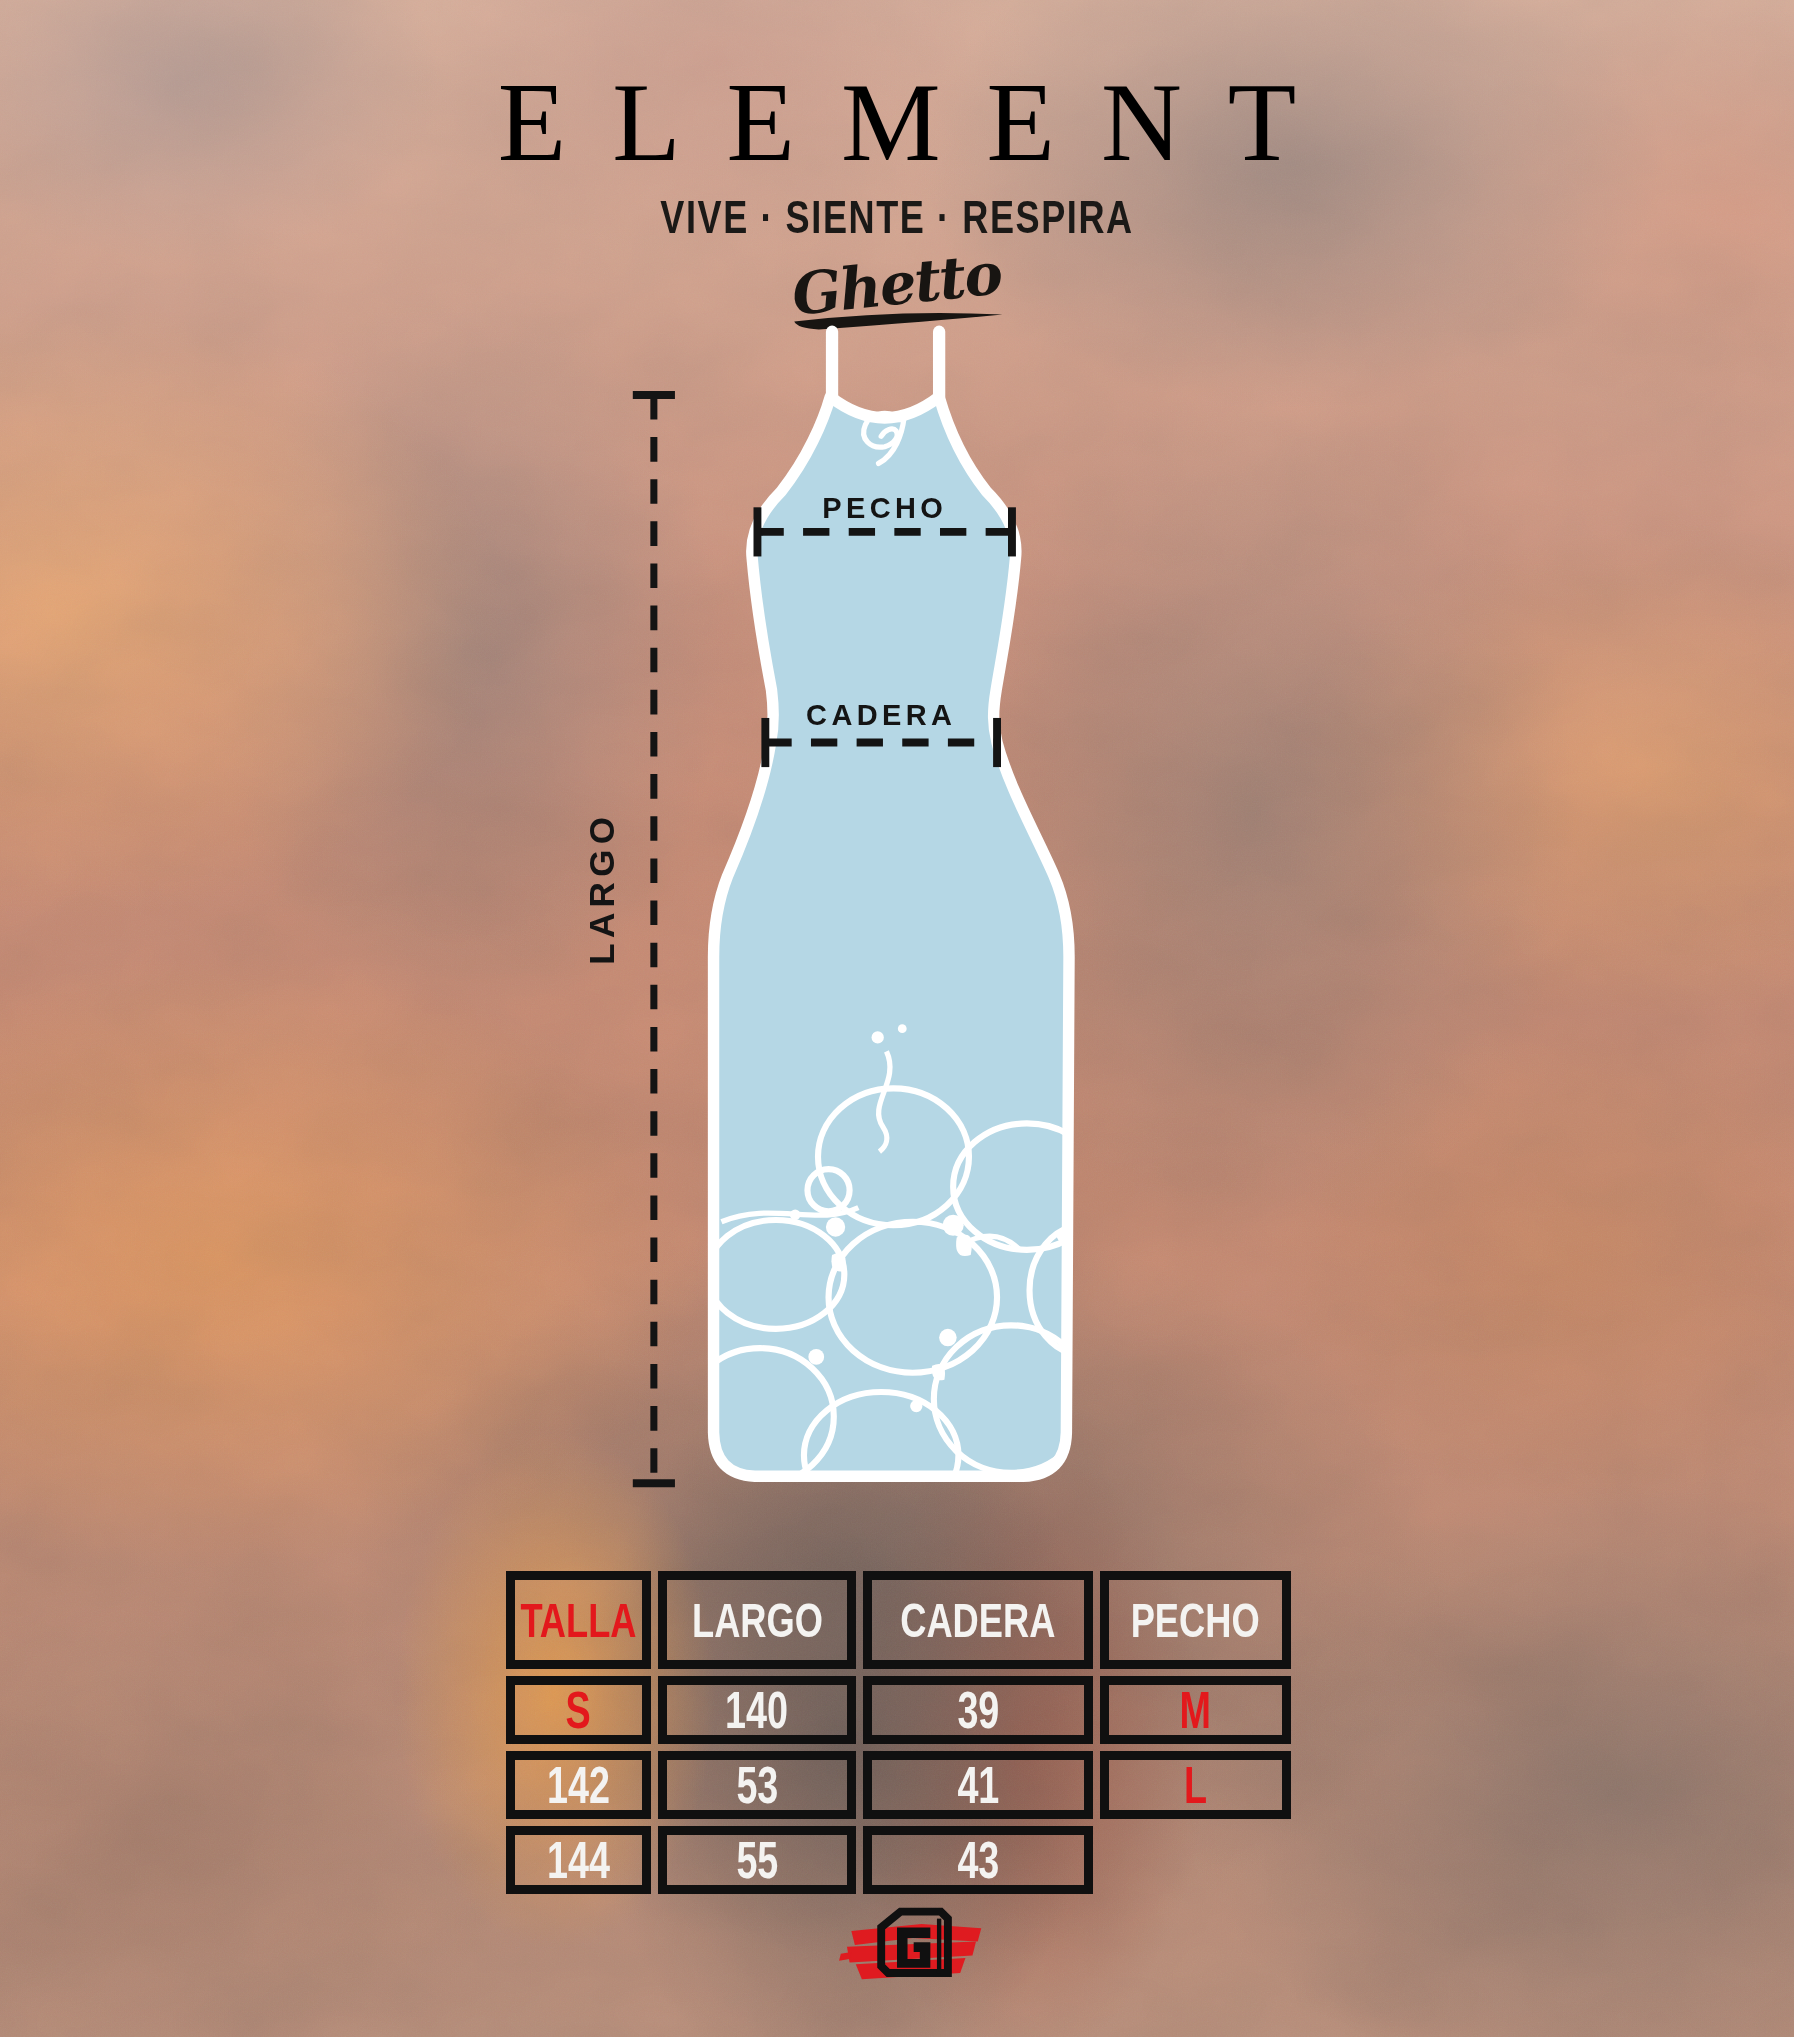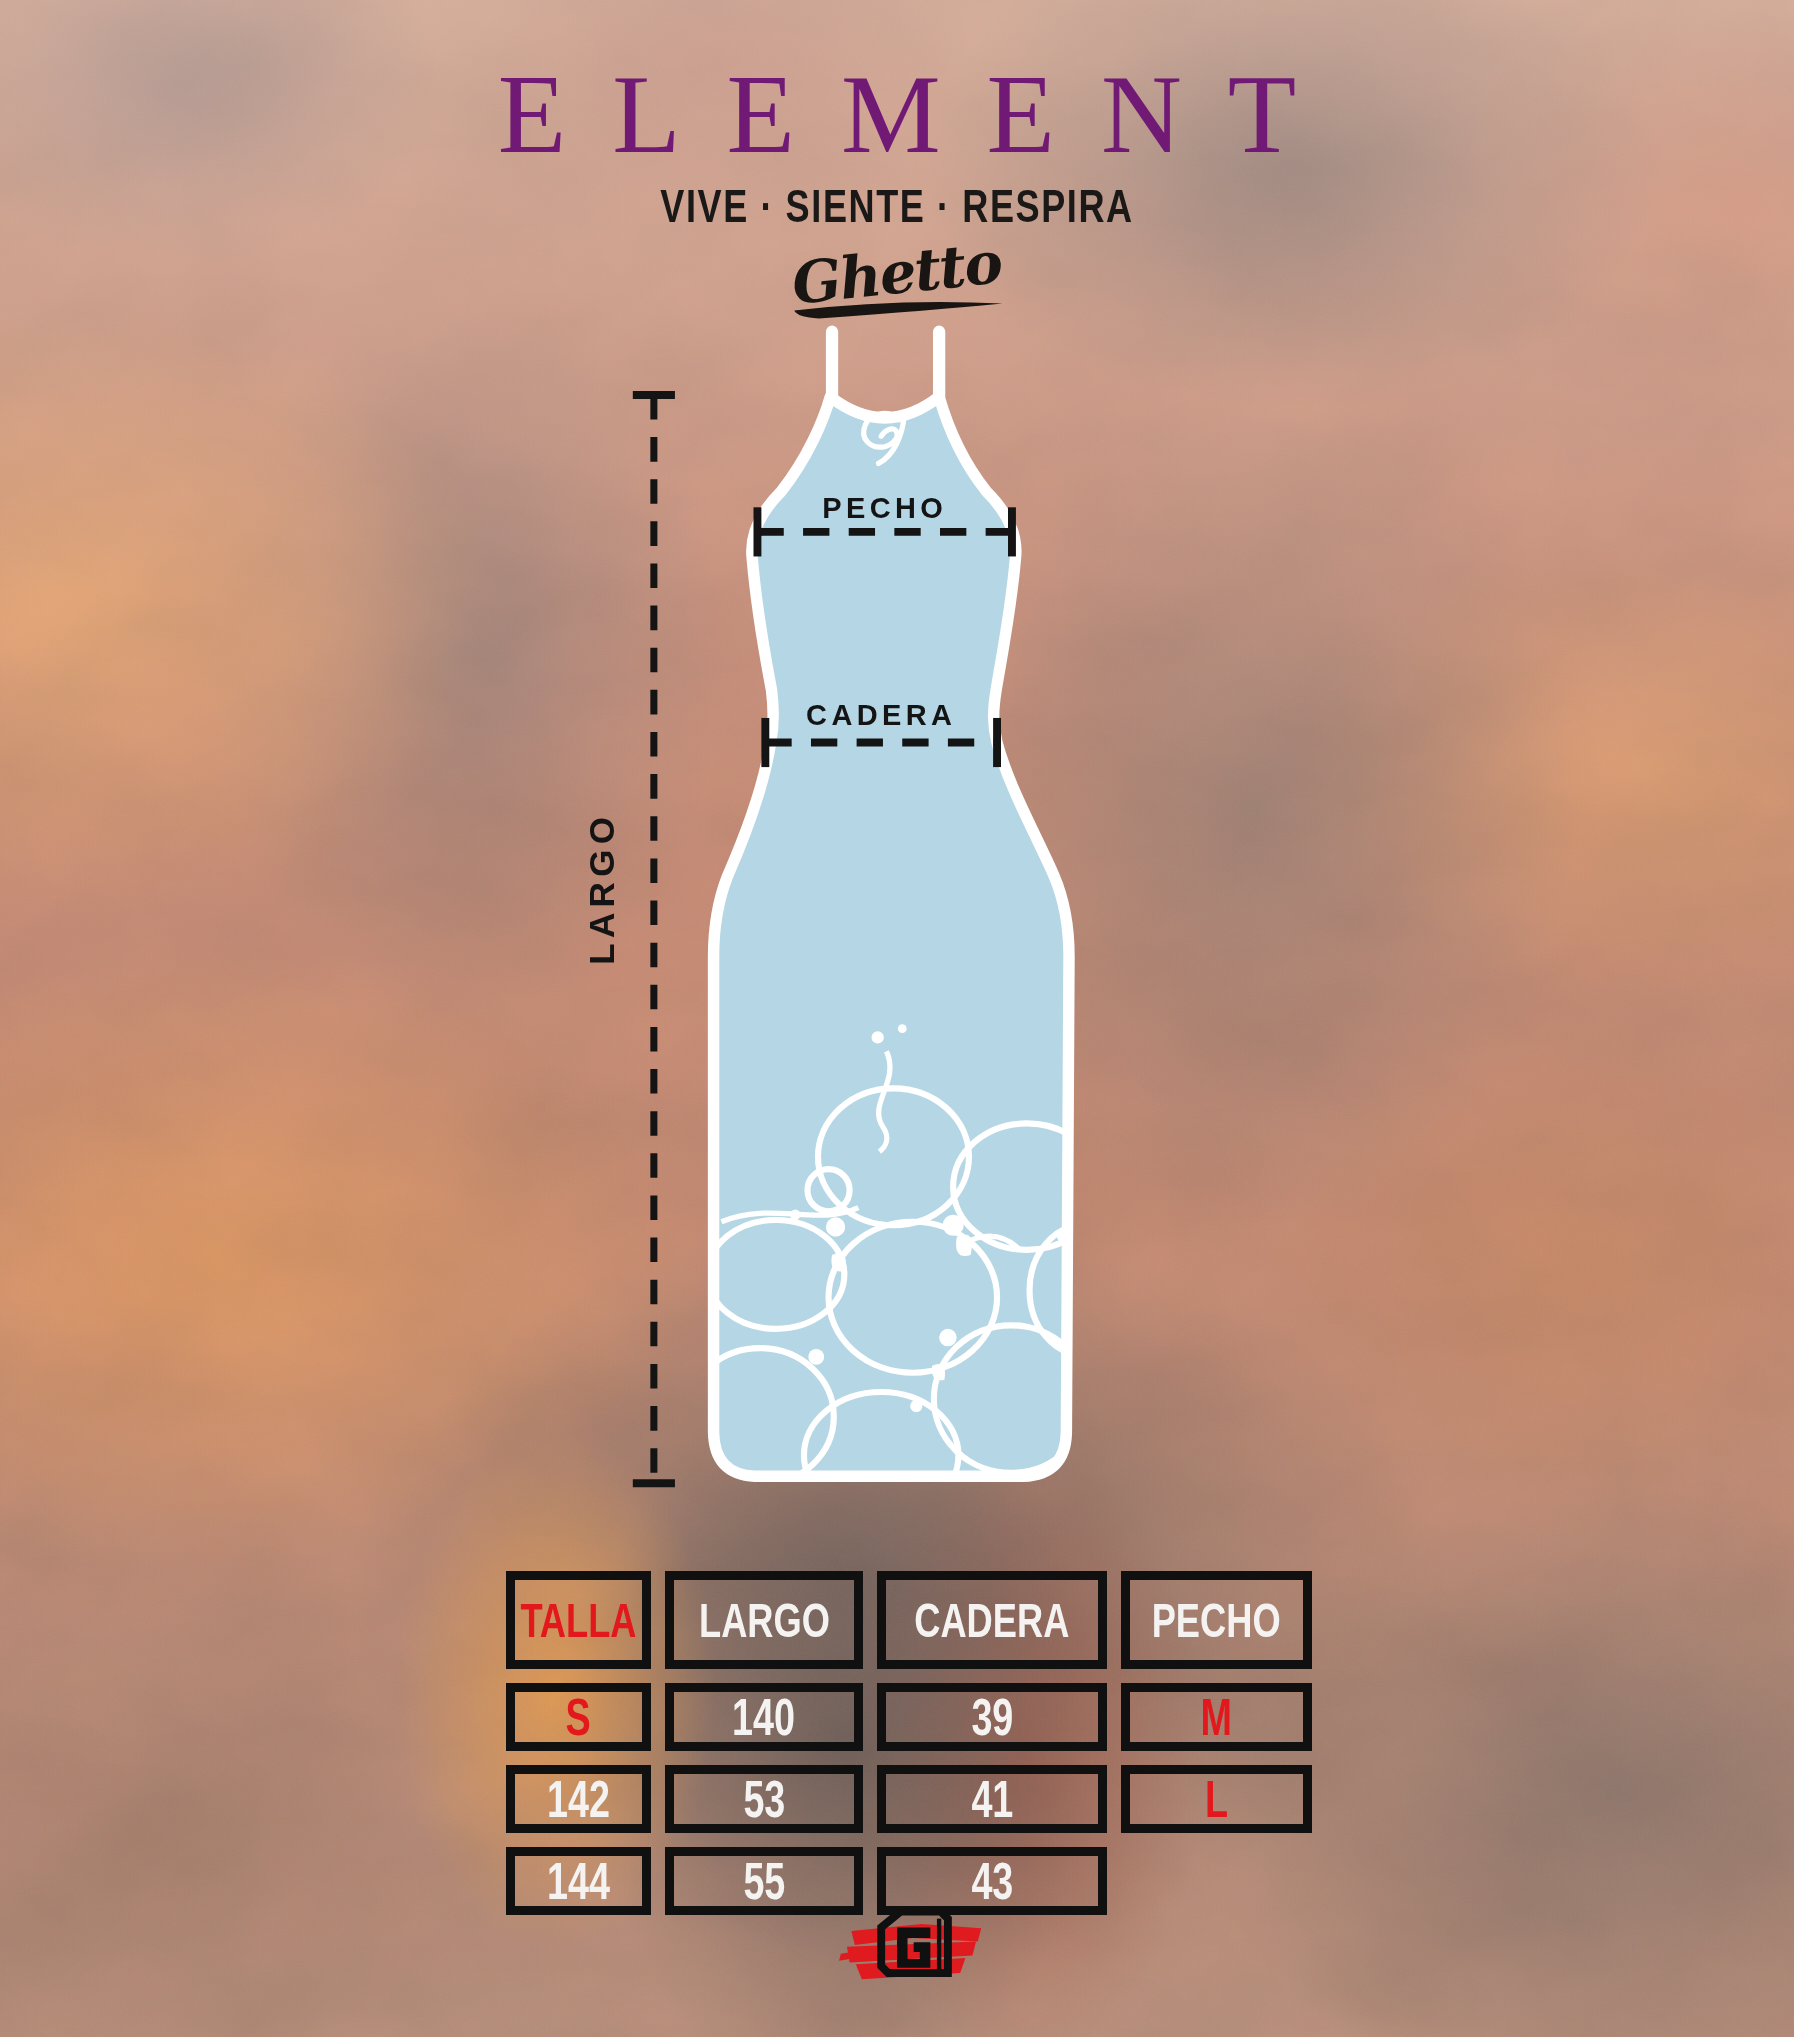--- a/index.html
+++ b/index.html
@@ -32,27 +32,27 @@
       radial-gradient(527px 395px at 8% 90%,  rgba(160,115, 95,.80), transparent 70%),
       linear-gradient(180deg,#cf9579 0%,#c98268 30%,#c47f63 60%,#b98a74 100%);
   }
   .bg-noise{position:absolute;inset:0;mix-blend-mode:multiply;opacity:.5;}
   .bg-grain{position:absolute;inset:0;opacity:.07;}
   .wash{position:absolute;inset:0;
     background:linear-gradient(180deg,rgba(255,255,255,.30),rgba(255,255,255,.14) 40%,rgba(255,255,255,.10));}
   
   .header{position:absolute;left:0;top:53px;width:1794px;text-align:center;}
   .brand-title{
-    margin:0;
+    margin:8px;
     font-family:"Liberation Serif", serif;
     font-weight:normal;
     font-size:112px;line-height:1.1;
     letter-spacing:46px;
     text-indent:46px; 
-    color:#701a75;
+    color:#000000;
   }
   .tagline{
     margin-top:5.3px;
     font-weight:bold;font-size:41px;letter-spacing:1.8px;
     color:#1b1917;
     transform:scale(.88,1.12);transform-origin:center top;
   }
   .script-wrap{margin-top:1.8px;}
   .script-text{
     font-family:"DejaVu Serif", serif;
@@ -60,21 +60,21 @@
     font-size:66px;letter-spacing:-2px;
     fill:#181512;
   }
   
   .size-table{
     position:absolute;left:506px;top:1571px;
     width:652px;
     display:grid;
     grid-template-columns:145px 198px 230px 191px;
     grid-template-rows:98px 68px 68px 68px;
-    gap:14px;
+    gap:7px;
   }
   .cell{
     border:9.7px solid #101010;
     display:flex;align-items:center;justify-content:center;
     overflow:hidden;
   }
   .cond{display:inline-block;transform:scaleX(.74);white-space:nowrap;}
   .cell .txt{font-weight:bold;line-height:1;}
   .head .txt{font-size:49px;color:#f4f3f1;}
   .num  .txt{font-size:51px;color:#f4f3f1;}

